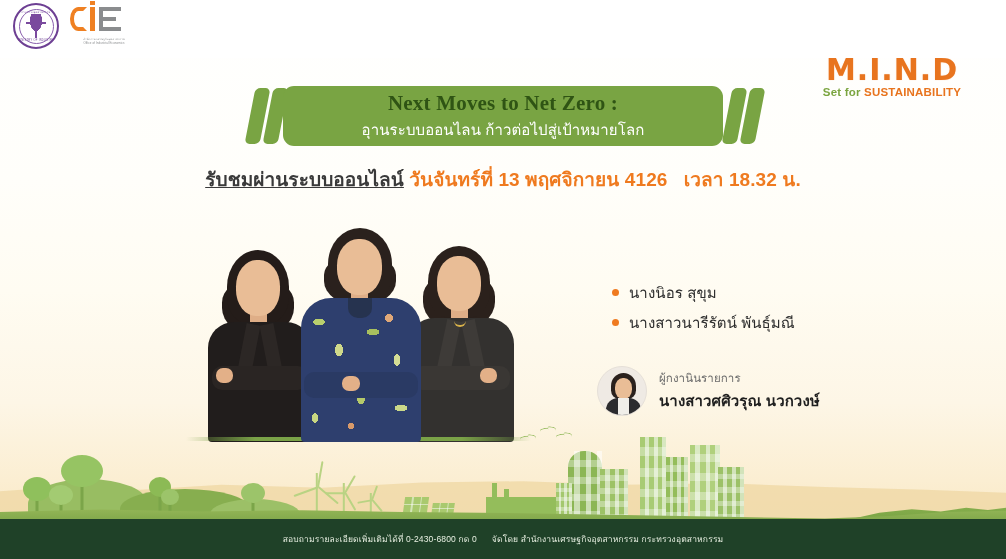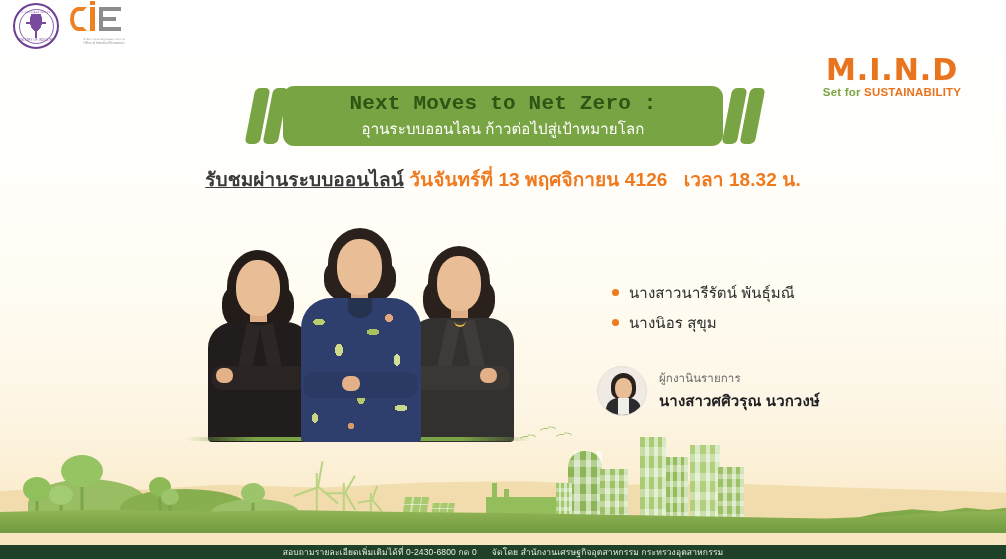--- a/index.html
+++ b/index.html
@@ -113,21 +113,21 @@
     background:#79a443; border-radius:11px;
     display:flex; flex-direction:column; align-items:center; justify-content:center;
   }
   .slant{ position:absolute; top:2px; width:15px; height:56px; background:#79a443; }
   .slant.l1{ left:250px; transform:skewX(-11deg); border-radius:5px; }
   .slant.l2{ left:268px; transform:skewX(-11deg); border-radius:5px; }
   .slant.r1{ left:727px; transform:skewX(-11deg); border-radius:5px; }
   .slant.r2{ left:745px; transform:skewX(-11deg); border-radius:5px; }
   .banner-en{
     font-size:21px; font-weight:700; color:#2f5414; letter-spacing:.2px;
-    font-family:Liberation Mono, monospace;
+    font-family:Liberation Serif, serif;
   }
   .banner-th{ font-size:15px; color:#ffffff; margin-top:2px; letter-spacing:.1px; }
 
   
   .dateline{
     position:absolute; left:0; top:164px; width:100%; text-align:center;
     font-size:19px; font-weight:700; letter-spacing:.1px;
   }
   .dateline .dark{ color:#3a3a3a;text-decoration:underline; }
   .dateline .orange{ color:#ef7a1f; }
@@ -269,21 +269,21 @@
     transform:skewX(-8deg);
   }
   .solar .pole{ position:absolute; left:48%; bottom:0; width:2px; height:46%; background:#a9c96e; }
   .fact{ position:absolute; bottom:10px; background:#94bd5b; }
   .stack{ position:absolute; bottom:10px; width:5px; background:#94bd5b; }
   .bird{ position:absolute; width:9px; height:5px; border-top:1.5px solid #9dbf68; border-radius:50%; transform:rotate(-12deg); }
   .bird:after{ content:""; position:absolute; left:7px; top:-1px; width:9px; height:5px; border-top:1.5px solid #9dbf68; border-radius:50%; transform:rotate(24deg); }
 
   
   .footer{
-    position:absolute; left:0; bottom:0; width:100%; height:14px;
+    position:absolute; left:0; bottom:0; width:100%; height:40px;
     background:#1f4128; display:flex; align-items:center; justify-content:center;
   }
   .footer-text{ font-size:8.5px; color:#e8f0e2; letter-spacing:.15px; }
   .footer-text .gap{ display:inline-block; width:10px; }
 </style>
 </head>
 <body>
 
 <div id="poster">
 
@@ -388,25 +388,25 @@
       <div class="neckl"></div>
       <div class="arm armX"></div>
       <div class="hand"></div>
     </div>
   </div>
   <div class="photo-base"></div>
 
   <div class="speakers">
     <div class="sp-item">
       <span class="sp-bullet"></span>
-      <span class="sp-name">นางสาวนารีรัตน์ พันธุ์มณี</span>
+      <span class="sp-name">นางนิอร สุขุม</span>
     </div>
     <div class="sp-item">
       <span class="sp-bullet"></span>
-      <span class="sp-name">นางนิอร สุขุม</span>
+      <span class="sp-name">นางสาวนารีรัตน์ พันธุ์มณี</span>
     </div>
   </div>
 
   <div class="moderator">
     <div class="mod-avatar">
       <div class="mhair"></div>
       <div class="mface"></div>
       <div class="mbody"></div>
       <div class="mshirt"></div>
     </div>

